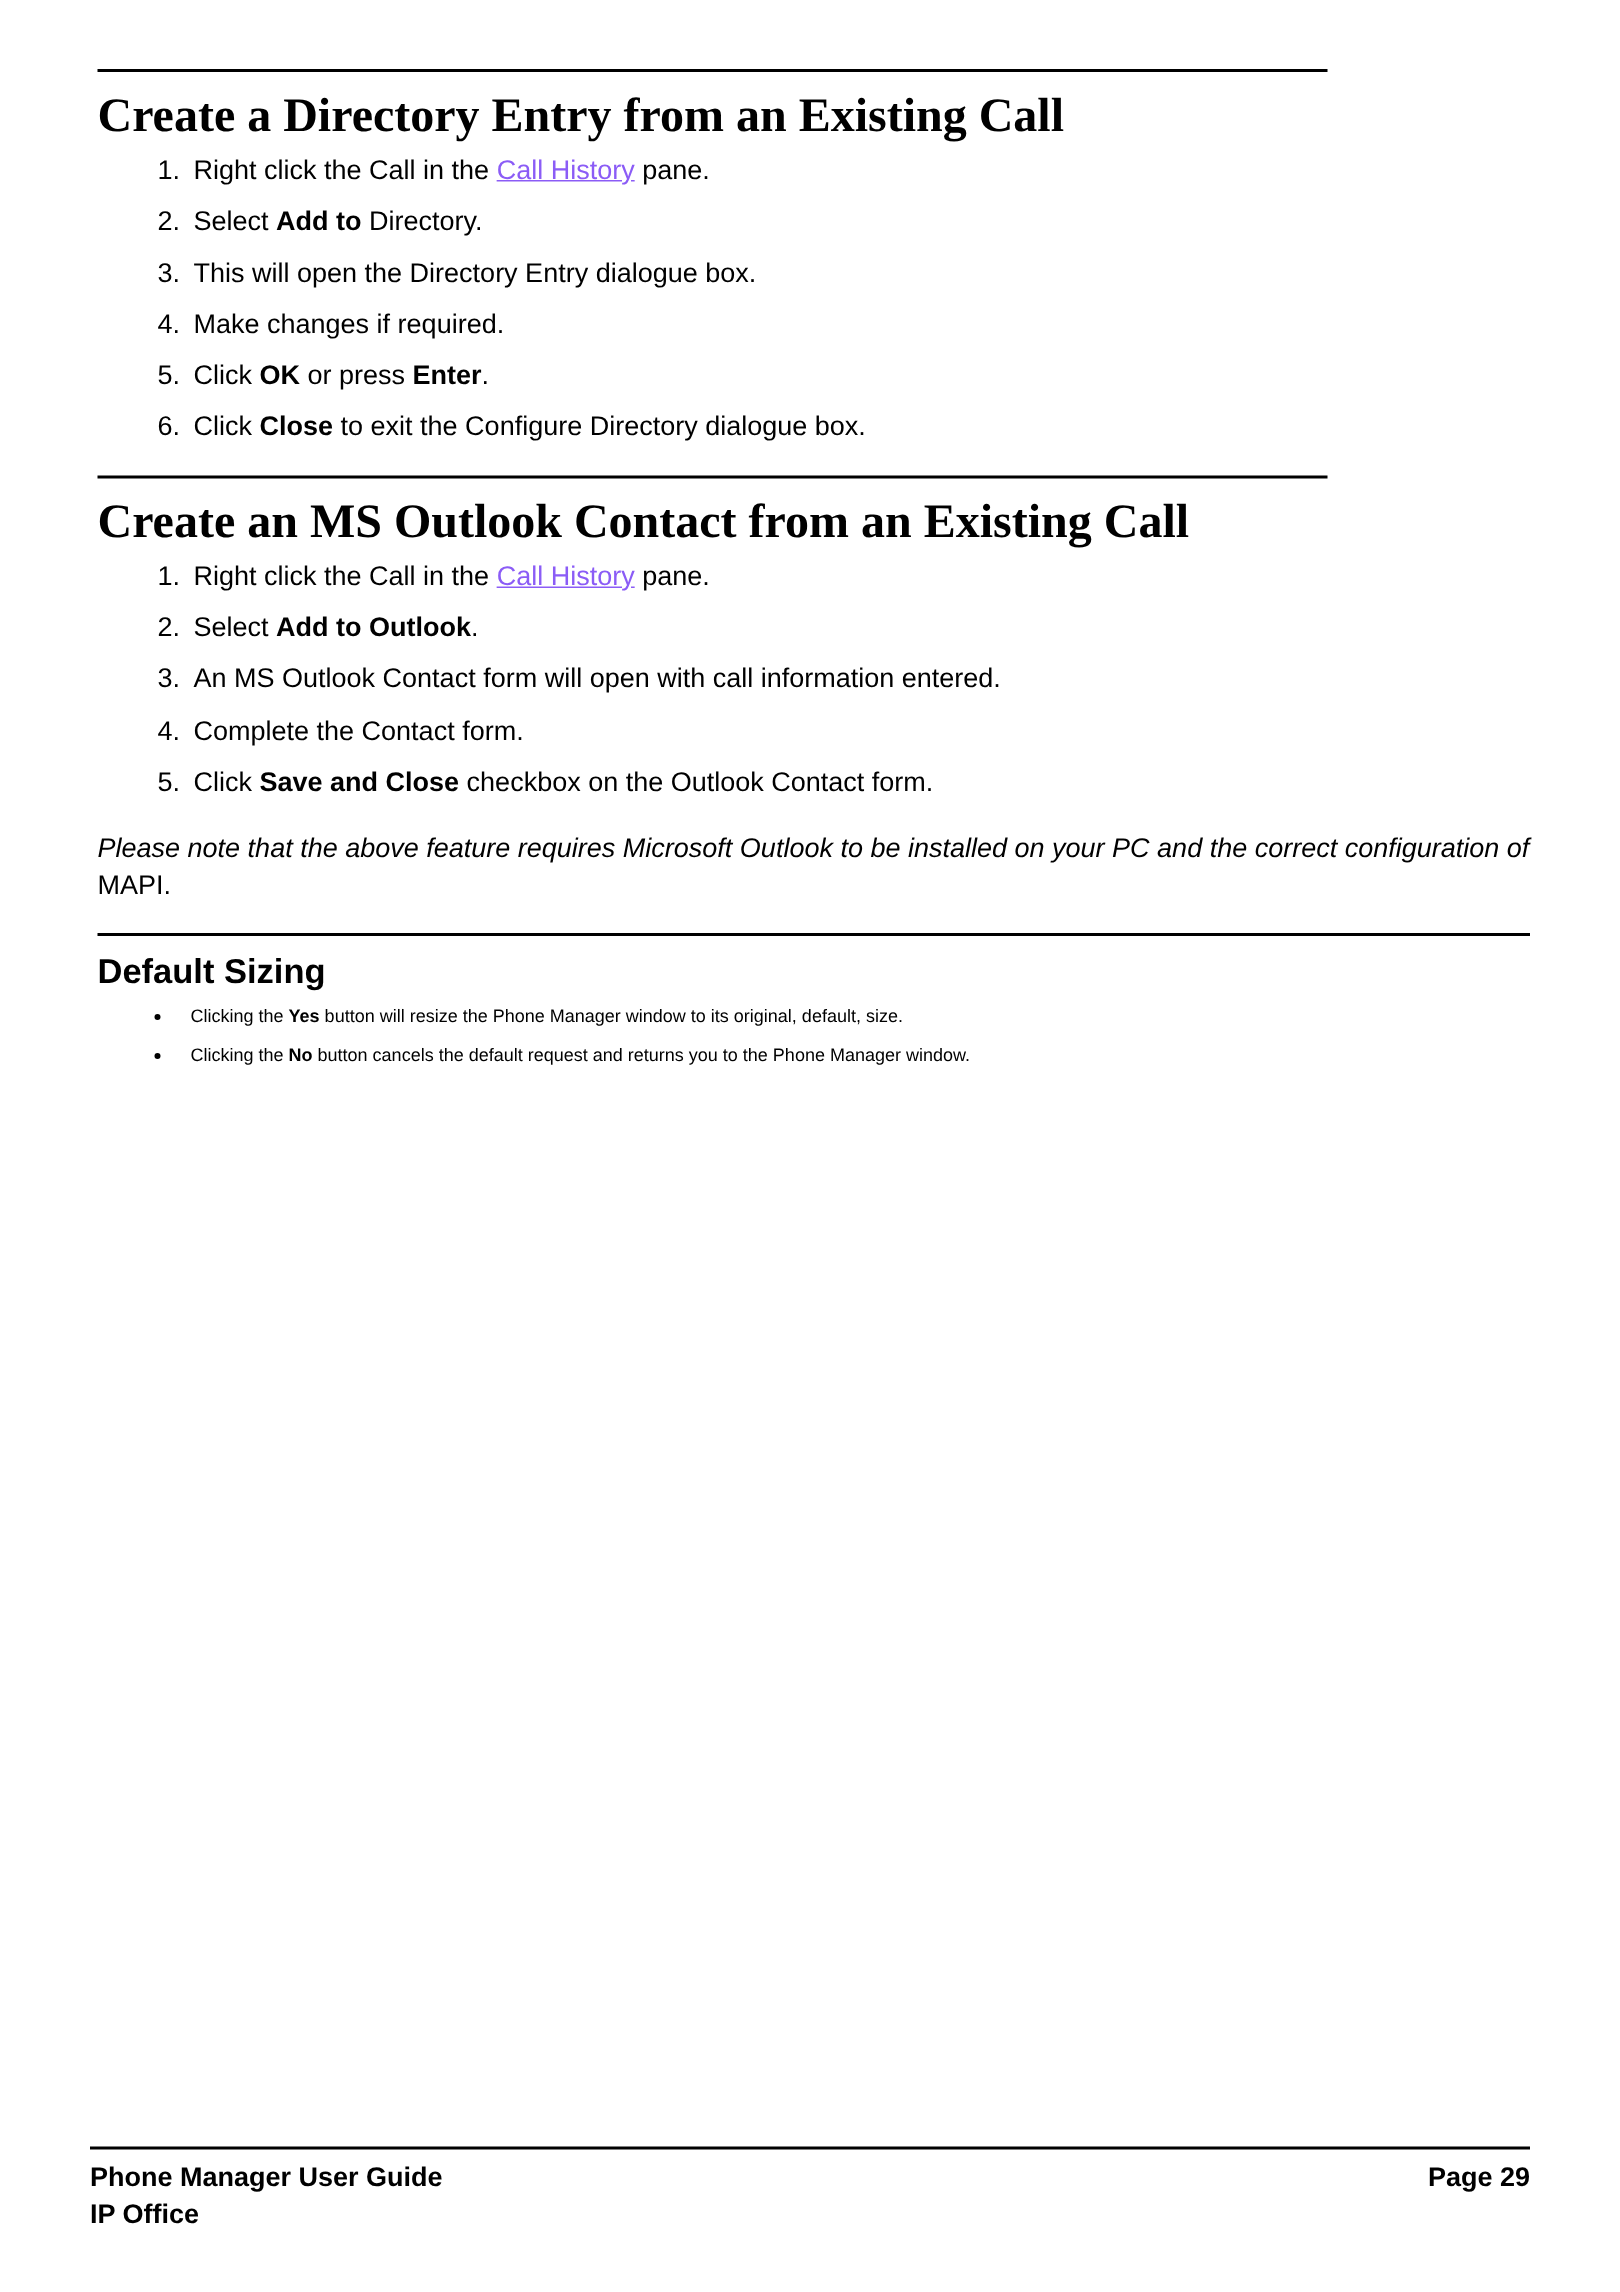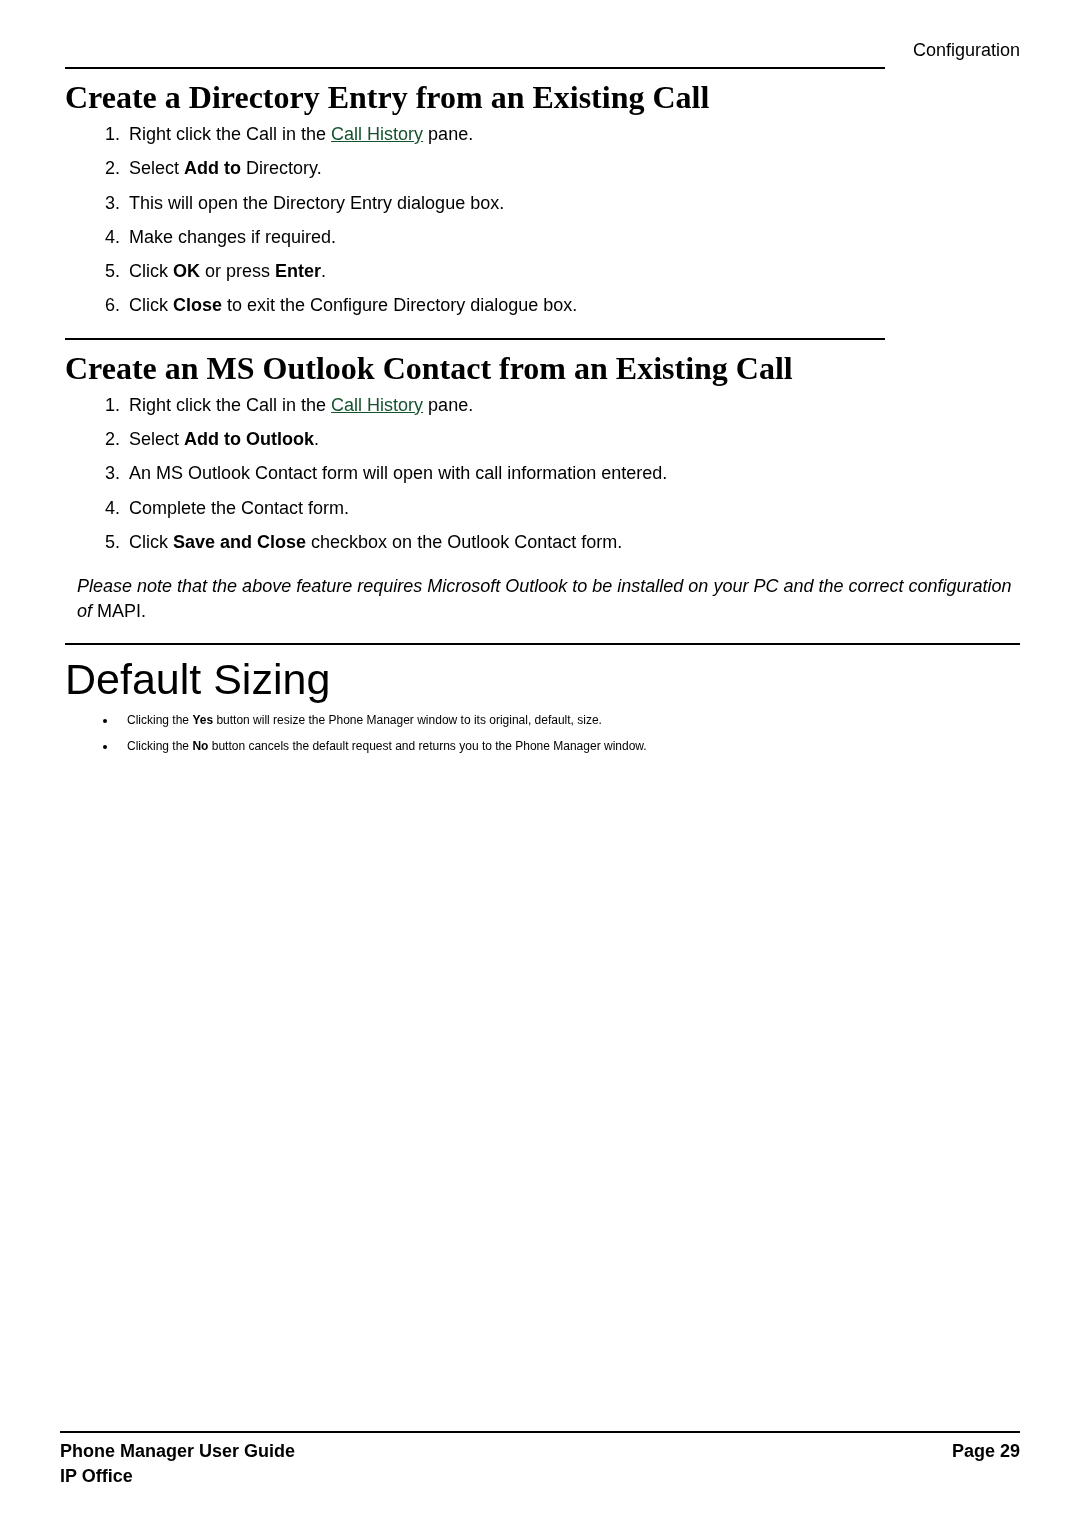--- a/index.html
+++ b/index.html
@@ -31,22 +31,22 @@
     margin-left: 0;
   }
   .section-heading {
     font-family: Liberation Serif, serif;
     font-size: 32px;
     font-weight: bold;
     margin: 0 0 6px 0;
   }
   .main-heading {
     font-family: Arial, Helvetica, sans-serif;
-    font-size: 43px;
-    font-weight: normal;
+    font-size: 23px;
+    font-weight: bold;
     margin: 0 0 4px 0;
   }
   ol.steps {
     list-style: decimal;
     margin: 4px 0 20px 0;
     padding-left: 60px;
     font-size: 18px;
   }
   ol.steps li {
     padding-left: 4px;
@@ -65,28 +65,28 @@
     line-height: 1.35;
   }
   .intro-text {
     font-size: 18px;
     margin: 2px 0 10px 0;
     line-height: 1.35;
   }
   .note-text {
     font-size: 18px;
     font-style: italic;
-    margin: 10px 0 20px 12px;
+    margin: 10px 0 20px 0;
     line-height: 1.35;
   }
   .note-text .normal {
     font-style: normal;
   }
   .link {
-    color: #14532d;
+    color: #8b5cf6;
     text-decoration: underline;
   }
   .footer {
     position: absolute;
     left: 60px;
     right: 60px;
     bottom: 40px;
   }
   .footer-hr {
     border: none;
@@ -100,21 +100,20 @@
     font-weight: bold;
     line-height: 1.35;
     align-items: center;
   }
   .b { font-weight: bold; }
 </style>
 </head>
 <body>
 
 <div class="page">
-  <div class="header-line">Configuration</div>
   <hr class="thick-hr thick-hr-right">
 
   <h2 class="section-heading">Create a Directory Entry from an Existing Call</h2>
   <ol class="steps">
     <li>
       <span>Right click the Call in the </span><a class="link" href="#">Call History</a><span> pane.</span>
     </li>
     <li>
       <span>Select </span><span class="b">Add to</span><span> Directory.</span>
     </li>

